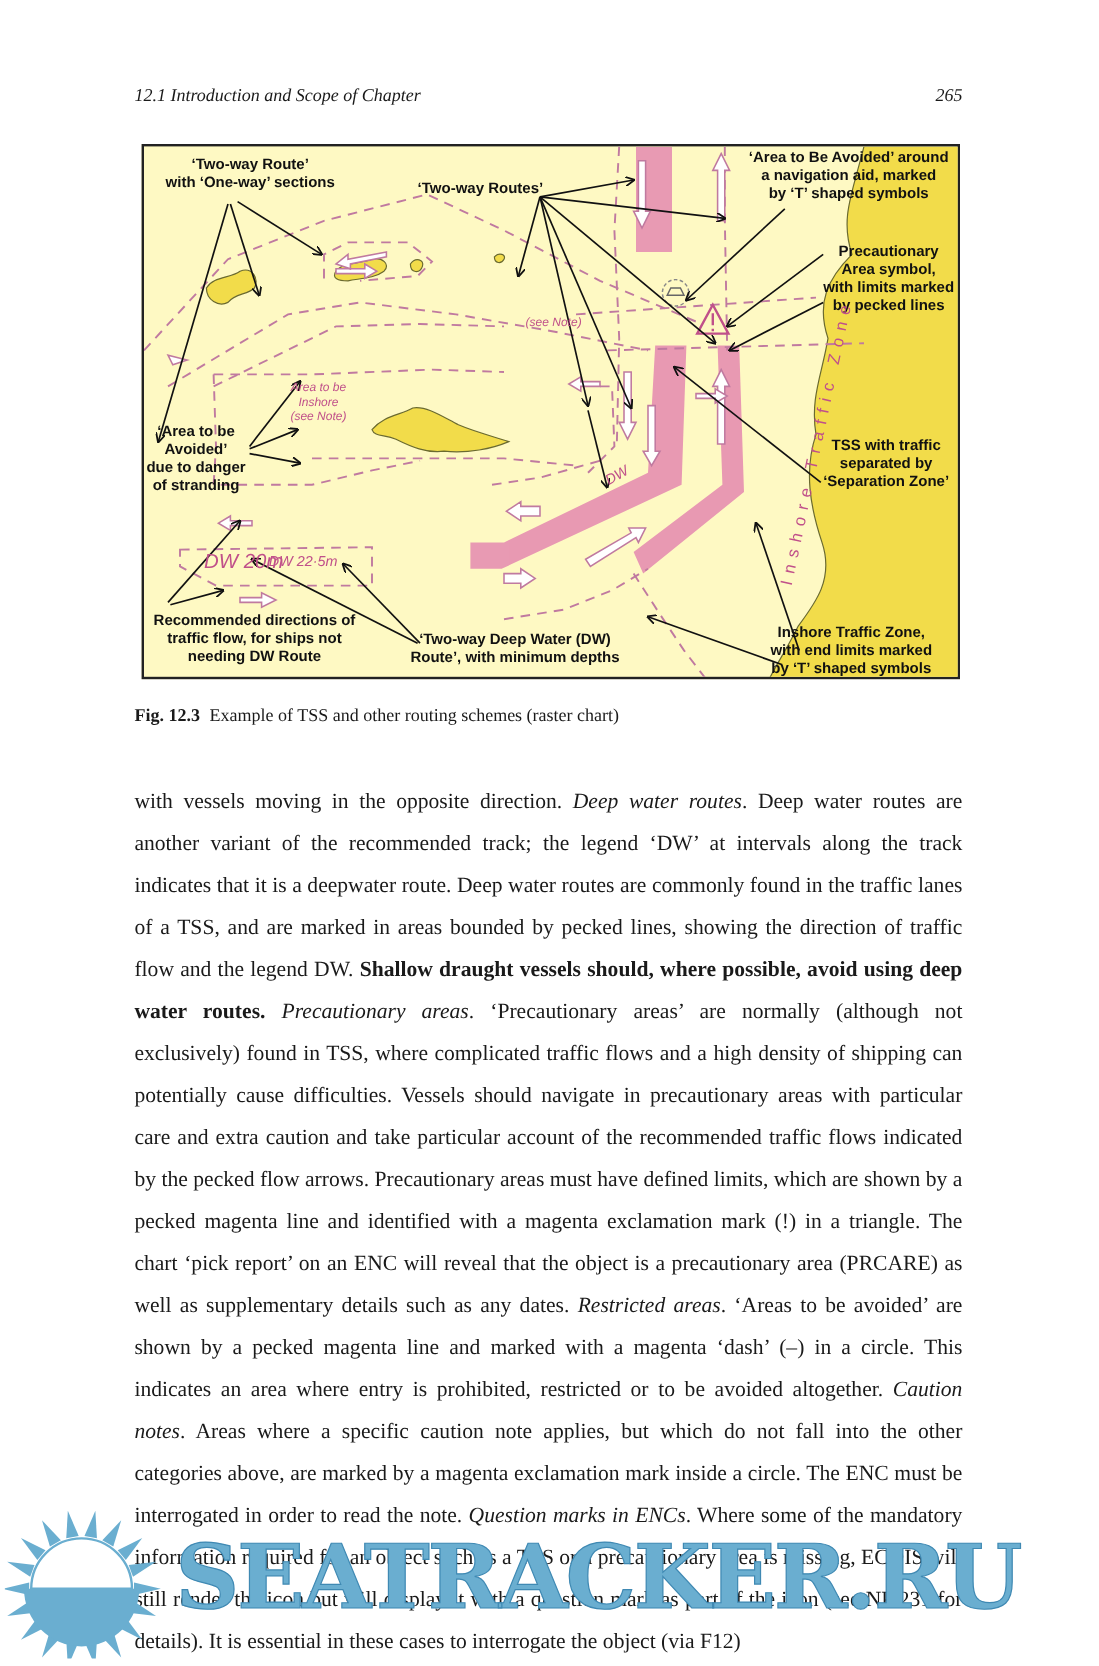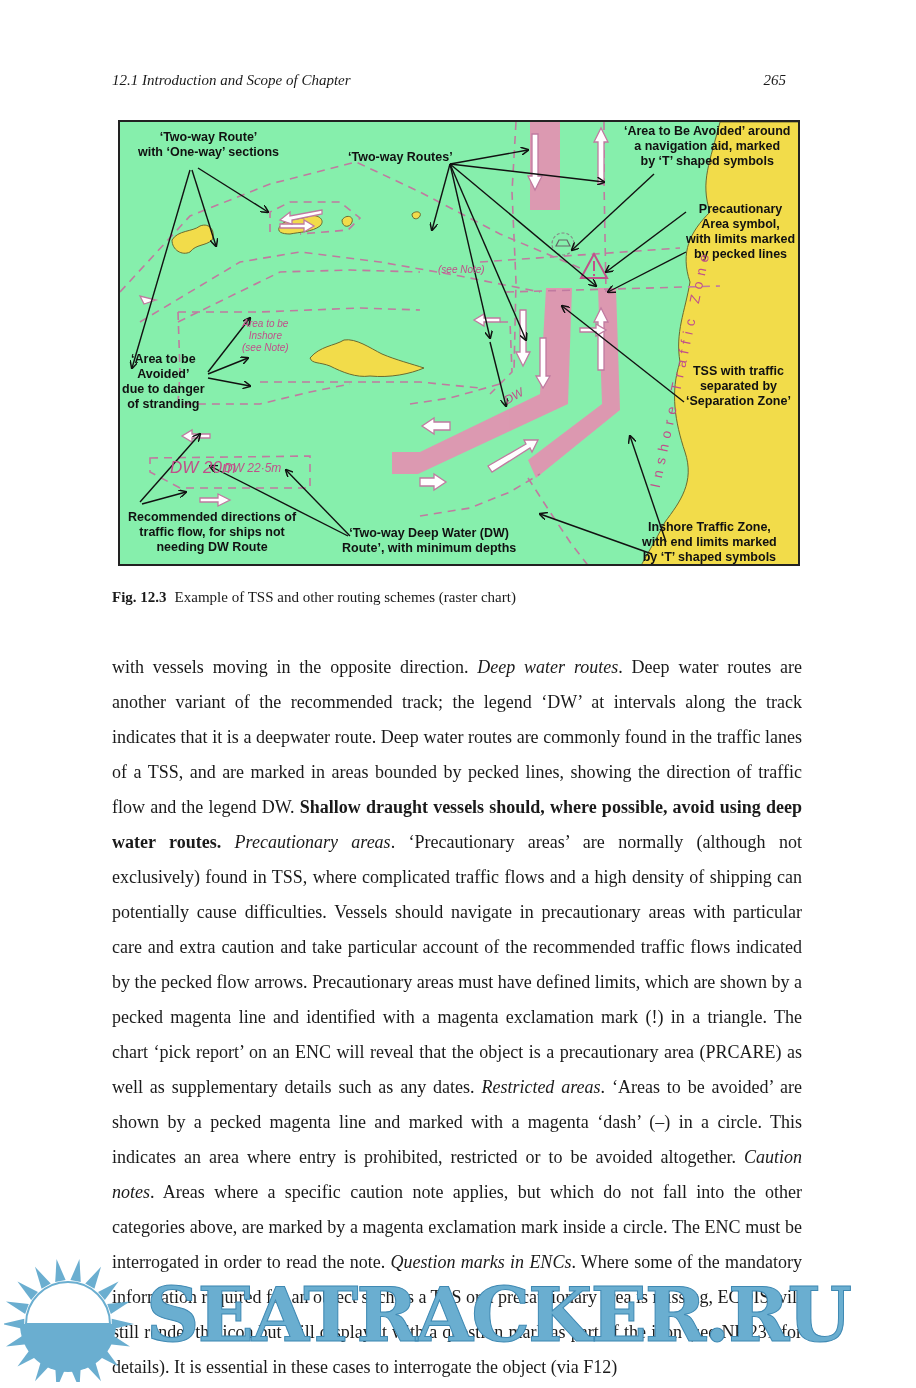--- a/index.html
+++ b/index.html
@@ -1,20 +1,20 @@
 <!DOCTYPE html>
 <html><head>
 <meta charset="utf-8">
 <style>
   html, body { margin: 0; padding: 0; background: #ffffff; }
   body { width: 916px; height: 1388px; position: relative; overflow: hidden; font-family: "Liberation Serif", serif; color: #1a1a1a; }
   .running-head { position: absolute; top: 72px; left: 112px; width: 690px; height: 20px; font-size: 15px; font-style: italic; }
   .running-head .sec { position: absolute; left: 0; top: 0; }
-  .running-head .pg { position: absolute; right: 16px; top: 0; }
-  .figure { position: absolute; left: 118px; top: 120px; width: 682px; height: 446px; border: 2px solid #222; box-sizing: border-box; overflow: hidden; background: #86efac; }
+  .running-head .pg { position: absolute; right: 0; top: 0; }
+  .figure { position: absolute; left: 118px; top: 120px; width: 682px; height: 446px; border: 2px solid #222; box-sizing: border-box; overflow: hidden; background: #fef9c3; }
   .figure svg { position: absolute; left: 0; top: 0; }
   .fig-label { position: absolute; font-family: "Liberation Sans", sans-serif; font-weight: bold; font-size: 12.5px; line-height: 15px; text-align: center; color: #111; white-space: nowrap; }
   .fig-magenta { position: absolute; font-family: "Liberation Sans", sans-serif; font-style: italic; font-size: 10px; line-height: 12px; color: #c0508a; text-align: center; white-space: nowrap; }
   .caption { position: absolute; top: 589px; left: 112px; font-size: 15px; }
   .caption b { font-weight: bold; margin-right: 8px; }
   .body-text { position: absolute; top: 650px; left: 112px; width: 690px; font-size: 18px; line-height: 35px; text-align: justify; }
   .body-text p { margin: 0; }
   .watermark { position: absolute; left: 0; top: 1252px; width: 908px; height: 130px; }
   .wm-text { position: absolute; left: 146px; top: 18px; font-family: "DejaVu Serif", serif; font-weight: bold; font-size: 74px; letter-spacing: -2px; color: #6aaed0; line-height: 90px; -webkit-text-stroke: 1px #3f89b3; }
 </style>

